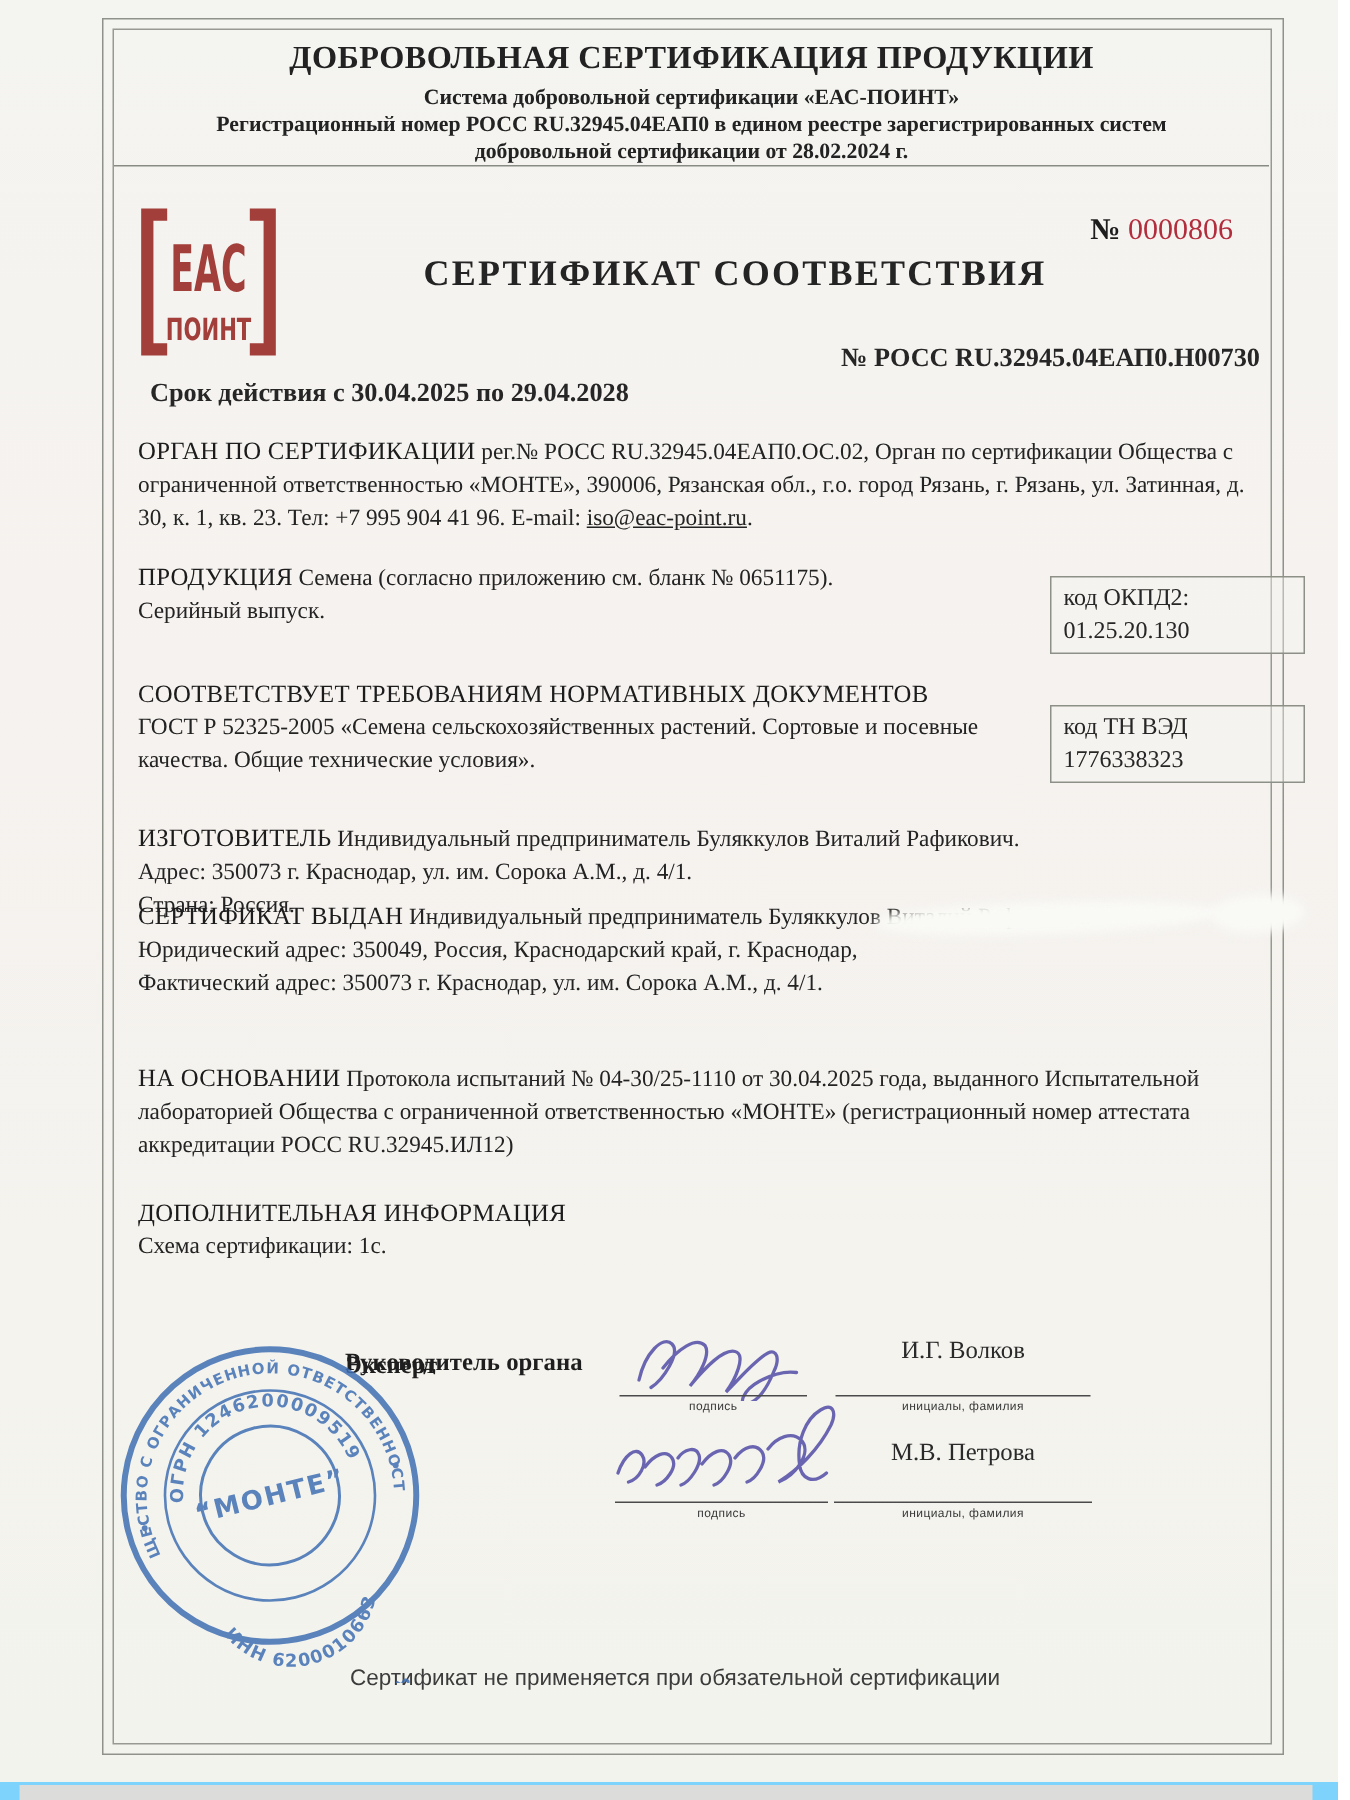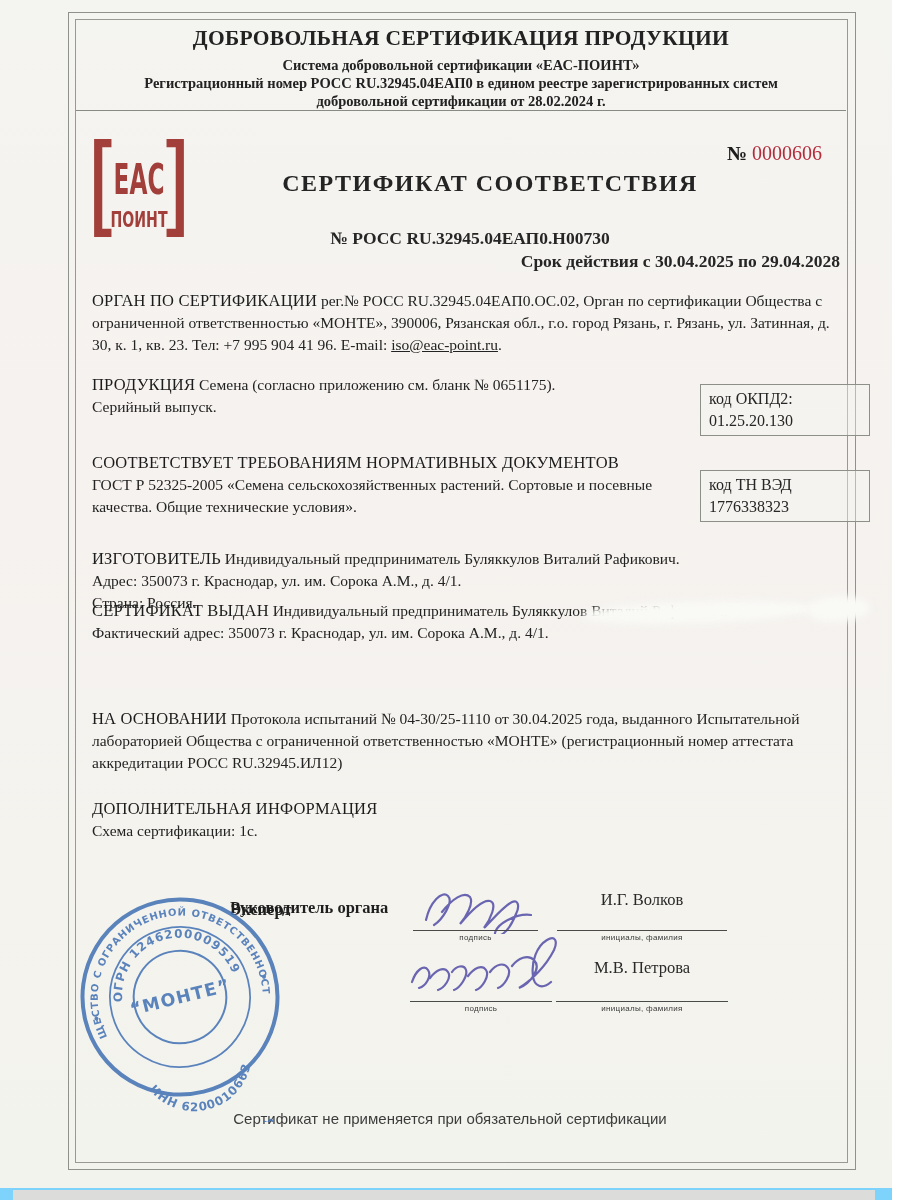--- a/index.html
+++ b/index.html
@@ -11,22 +11,22 @@
   .frame-outer{left:68px;top:12px;width:786px;height:1156px;border:1.2px solid #8e928a;}
   .frame-inner{left:75px;top:19px;width:771px;height:1142px;border:1px solid #979a92;}
   .hdr-sep{left:76px;top:110px;width:770px;border-top:1.2px solid #878b83;}
   .hdr{left:76px;top:26px;width:770px;text-align:center;font-weight:bold;color:#222;}
   .hdr-l1{font-size:21.5px;letter-spacing:.3px;margin-bottom:5px;}
   .hdr-s{font-size:14.5px;line-height:18px;}
   .certno{left:690px;top:142px;width:132px;text-align:right;font-size:20px;font-weight:bold;color:#1d1d1d;}
   .certno .num{color:#b32c3c;font-weight:normal;}
   .title{left:170px;top:170px;width:640px;text-align:center;font-size:24px;font-weight:bold;
          letter-spacing:1.5px;color:#242424;}
-  .regline{left:100px;top:228px;width:740px;text-align:center;font-size:17.5px;font-weight:bold;}
-  .valline{left:100px;top:251px;width:740px;text-align:right;font-size:17.5px;font-weight:bold;}
+  .regline{left:100px;top:228px;width:740px;text-align:right;font-size:17.5px;font-weight:bold;}
+  .valline{left:100px;top:251px;width:740px;text-align:left;font-size:17.5px;font-weight:bold;}
   .section{left:92px;width:742px;font-size:15.5px;line-height:22px;color:#232323;}
   .section .lbl{font-weight:normal;font-size:16.5px;letter-spacing:.2px;color:#1c1c1c;}
   .narrow{width:600px;}
   .email-link{text-decoration:underline;margin-top:36px;}
   .codebox{left:700px;width:152px;border:1.3px solid #8d9086;padding:3px 8px;
            font-size:16px;line-height:22px;background:rgba(246,245,241,.4);}
   .redact-smudge{background:#f9f9f6;filter:blur(3px);border-radius:45% 55% 50% 50%;}
   .redact-inline{display:inline-block;width:96px;height:15px;background:#fbfbf8;
                  box-shadow:0 0 5px 4px rgba(250,250,247,.95);vertical-align:middle;margin:0 6px 0 4px;}
   .sig-role{font-size:16.5px;font-weight:bold;color:#1e1e1e;z-index:2;}
@@ -60,21 +60,21 @@
     <g fill="#a23f3a">
       <path d="M6,2 h17 v8 h-9 v80 h9 v8 h-17 z"></path>
       <path d="M94,2 h-17 v8 h9 v80 h-9 v8 h17 z"></path>
     </g>
     <text x="50" y="56" text-anchor="middle" font-family="DejaVu Sans, sans-serif" font-weight="bold" font-size="42" fill="#a23f3a" textLength="50" lengthAdjust="spacingAndGlyphs">ЕАС</text>
     <text x="50" y="88" text-anchor="middle" font-family="DejaVu Sans, sans-serif" font-weight="bold" font-size="20" fill="#a23f3a" textLength="56" lengthAdjust="spacingAndGlyphs">ПОИНТ</text>
   </svg>
 
   <div class="abs certno">
     <span>№</span>
-    <span class="num">0000606</span>
+    <span class="num">0000806</span>
   </div>
 
   <div class="abs title">СЕРТИФИКАТ СООТВЕТСТВИЯ</div>
   <div class="abs regline">№ РОСС RU.32945.04ЕАП0.Н00730</div>
   <div class="abs valline">Срок действия с 30.04.2025 по 29.04.2028</div>
 
   <div class="abs section" style="top:290px">
     <span class="lbl">ОРГАН ПО СЕРТИФИКАЦИИ</span><span> рег.№ РОСС RU.32945.04ЕАП0.ОС.02, Орган по сертификации Общества с ограниченной ответственностью «МОНТЕ», 390006, Рязанская обл., г.о. город Рязань, г. Рязань, ул. Затинная, д. 30, к. 1, кв. 23. Тел: +7 995 904 41 96. E-mail: </span><span class="email-link">iso@eac-point.ru</span><span>.</span>
   </div>
 
@@ -97,20 +97,21 @@
   </div>
 
   <div class="abs section" style="top:548px">
     <span class="lbl">ИЗГОТОВИТЕЛЬ</span><span> Индивидуальный предприниматель Буляккулов Виталий Рафикович.</span>
     <div>Адрес: 350073 г. Краснодар, ул. им. Сорока А.М., д. 4/1.</div>
     <div>Страна: Россия.</div>
   </div>
 
   <div class="abs section" style="top:600px">
     <span class="lbl">СЕРТИФИКАТ ВЫДАН</span><span> Индивидуальный предприниматель Буляккулов Виталий Рафикович.</span>
+    <div>Юридический адрес: 350049, Россия, Краснодарский край, г. Краснодар,</div>
     <div>Фактический адрес: 350073 г. Краснодар, ул. им. Сорока А.М., д. 4/1.</div>
   </div>
 
   <div class="abs redact-smudge" style="left:583px;top:601px;width:232px;height:22px;transform:rotate(-2deg)"></div>
   <div class="abs redact-smudge" style="left:808px;top:596px;width:62px;height:26px;transform:rotate(-4deg)"></div>
 
   <div class="abs section" style="top:708px;width:726px">
     <span class="lbl">НА ОСНОВАНИИ</span><span> Протокола испытаний № 04-30/25-1110 от 30.04.2025 года, выданного Испытательной лабораторией Общества с ограниченной ответственностью «МОНТЕ» (регистрационный номер аттестата аккредитации РОСС RU.32945.ИЛ12)</span>
   </div>
 

